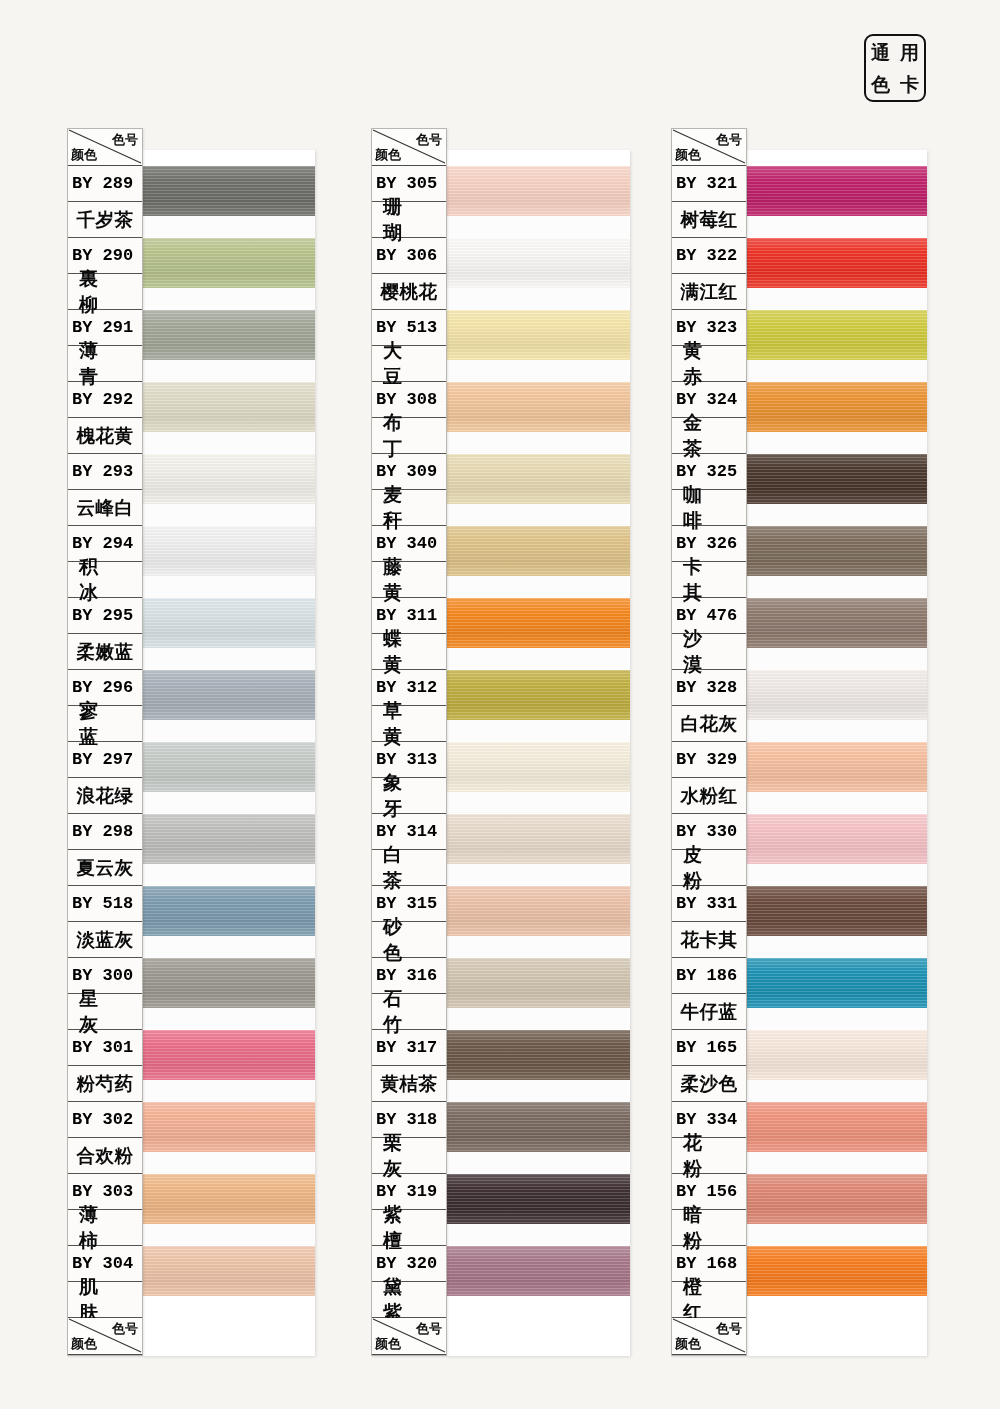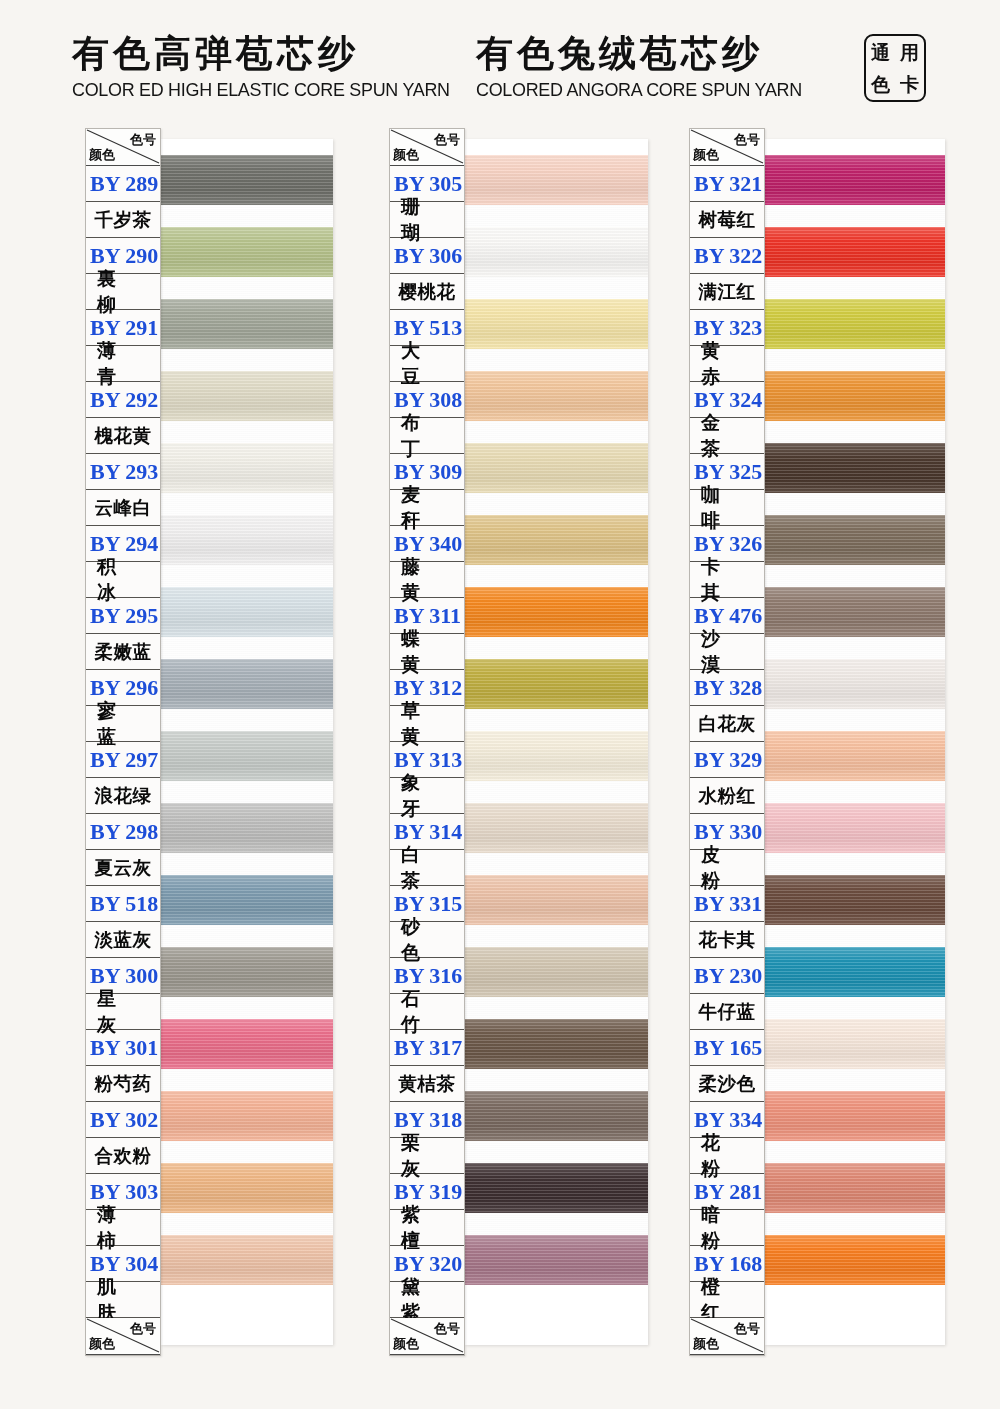--- a/index.html
+++ b/index.html
@@ -65,22 +65,21 @@
   .board {
     position: absolute;
     left: 0; top: 128px;
     width: 1000px; height: 1281px;
   }
   .column {
     position: absolute;
     top: 0;
     display: flex;
     flex-direction: row;
-    align-items: center;
-    margin-left: 18px;
+    align-items: flex-end;
   }
   .column.c1 { left: 67px; }
   .column.c2 { left: 371px; }
   .column.c3 { left: 671px; }
 
   
   .label-strip {
     width: 76px;
     background: #fbfaf8;
     border: 1.2px solid #b9b6b1;
@@ -110,24 +109,24 @@
   .code-cell, .name-cell {
     height: 36px;
     display: flex;
     align-items: center;
     border-bottom: 1.1px solid #55534f;
     background: #fcfbfa;
   }
   .code-cell {
     justify-content: flex-start;
     padding-left: 4px;
-    font-family: Liberation Serif, serif;
-    font-size: 22px;
+    font-family: Liberation Mono, monospace;
+    font-size: 17px;
     font-weight: 600;
-    color: #1d4ed8;
+    color: #000000;
     letter-spacing: 0px;
   }
   .name-cell {
     justify-content: center;
     font-family: "DejaVu Sans", sans-serif;
     font-size: 19px;
     font-weight: 600;
     color: #0b0b0b;
     letter-spacing: 0.5px;
   }
@@ -186,29 +185,21 @@
       rgba(0,0,0,0.022) 0px,
       rgba(255,255,255,0) 2px);
   }
   .strip-pad-top, .strip-pad-bot { width: 100%; background:#fff; }
 </style>
 </head>
 <body>
 
 <div class="header">
 
-  <div class="title-group g1">
-    <div class="title-cn">有色高弹苞芯纱</div>
-    <div class="title-en">COLOR ED HIGH ELASTIC  CORE SPUN YARN</div>
-  </div>
-
-  <div class="title-group g2">
-    <div class="title-cn">有色兔绒苞芯纱</div>
-    <div class="title-en">COLORED ANGORA CORE SPUN YARN</div>
-  </div>
+
 
   <div class="badge">
     <span>通</span>
     <span>用</span>
     <span>色</span>
     <span>卡</span>
   </div>
 </div>
 
 <div class="board">
@@ -502,27 +493,27 @@
         <div class="code-cell">BY 476</div>
         <div class="name-cell wide2">沙 漠</div>
         <div class="code-cell">BY 328</div>
         <div class="name-cell n3">白花灰</div>
         <div class="code-cell">BY 329</div>
         <div class="name-cell n3">水粉红</div>
         <div class="code-cell">BY 330</div>
         <div class="name-cell wide2">皮 粉</div>
         <div class="code-cell">BY 331</div>
         <div class="name-cell n3">花卡其</div>
-        <div class="code-cell">BY 230</div>
+        <div class="code-cell">BY 186</div>
         <div class="name-cell n3">牛仔蓝</div>
         <div class="code-cell">BY 165</div>
         <div class="name-cell n3">柔沙色</div>
         <div class="code-cell">BY 334</div>
         <div class="name-cell wide2">花 粉</div>
-        <div class="code-cell">BY 281</div>
+        <div class="code-cell">BY 156</div>
         <div class="name-cell wide2">暗 粉</div>
         <div class="code-cell">BY 168</div>
         <div class="name-cell wide2">橙 红</div>
         <div class="hdr-cell">
       <svg width="74" height="35" viewBox="0 0 74 35" aria-hidden="true">
         <line x1="1" y1="1" x2="73" y2="34" stroke="#333" stroke-width="1.1"></line>
       </svg>
       <span class="hx top">色号</span>
       <span class="hx bot">颜色</span>
     </div>

